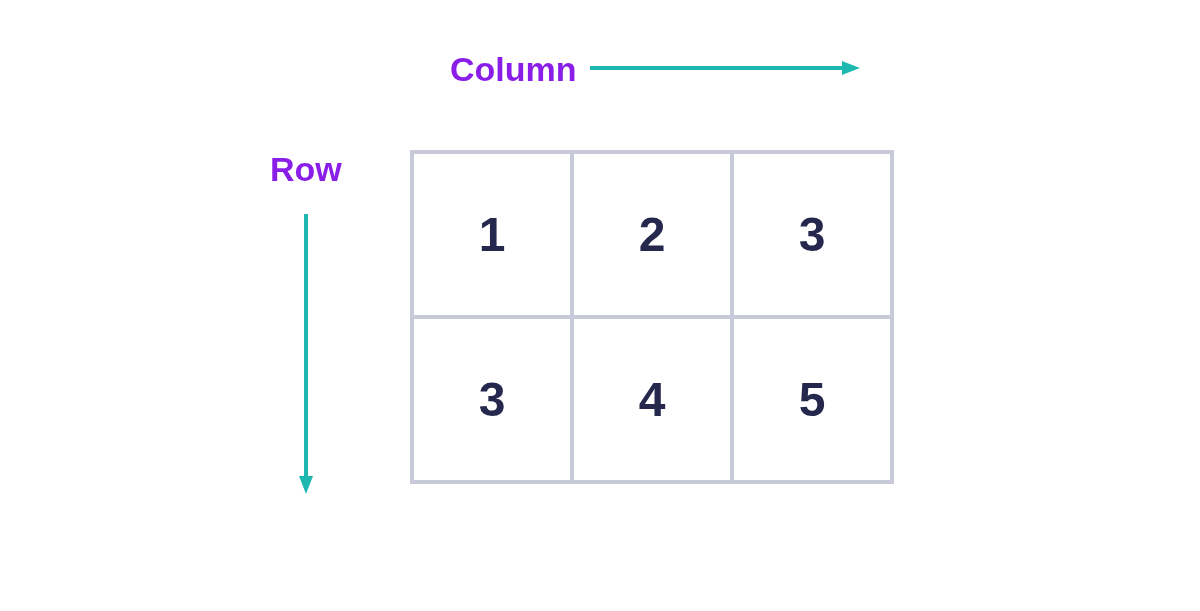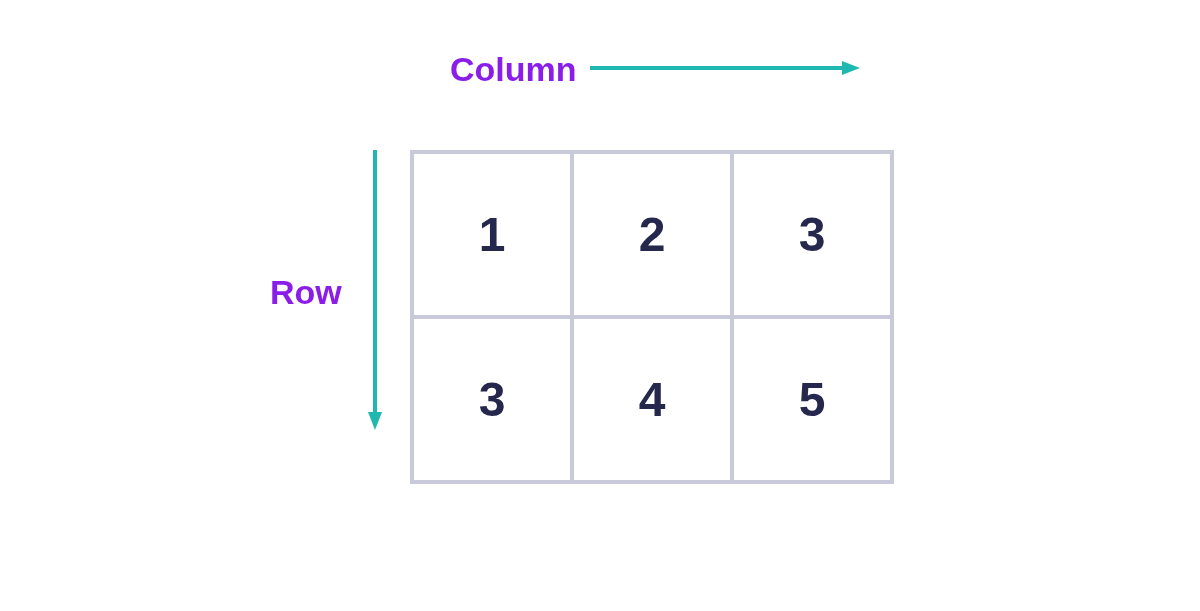--- a/index.html
+++ b/index.html
@@ -35,21 +35,21 @@
       font-weight: bold;
     }
     .arrow-right {
       color: #1fb8b1;
     }
     .row-label-group {
       position: absolute;
       top: 100px;
       left: 20px;
       display: flex;
-      flex-direction: row;
+      flex-direction: column;
       align-items: center;
       gap: 25px;
     }
     .row-label {
       color: #8b1de8;
       font-size: 34px;
       font-weight: bold;
     }
     .arrow-down {
       color: #1fb8b1;

